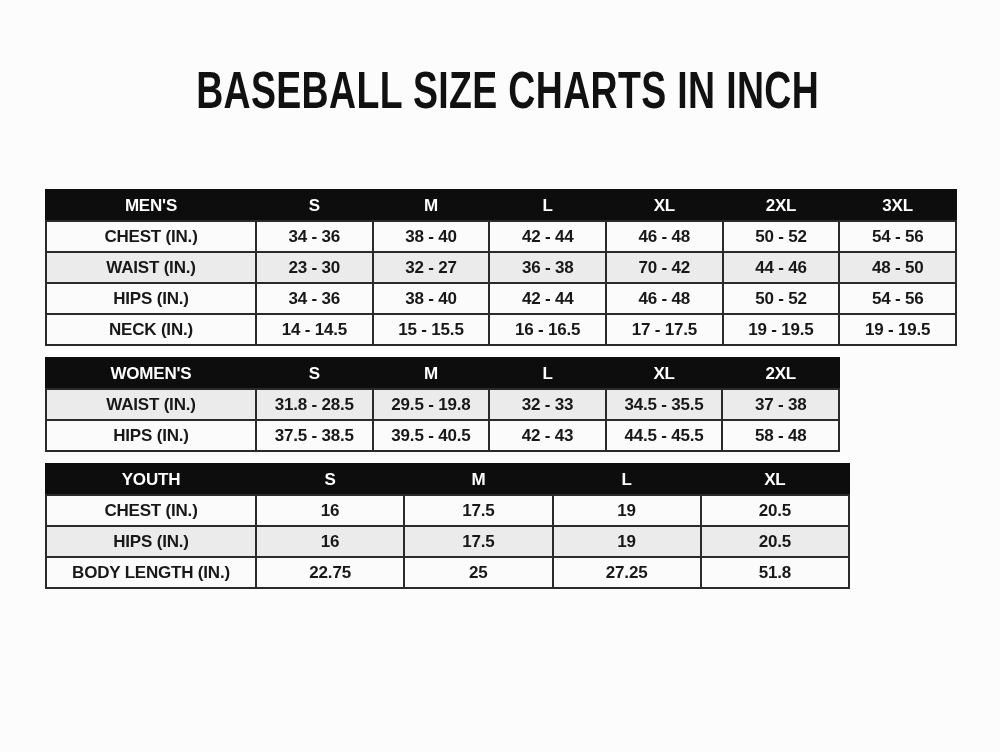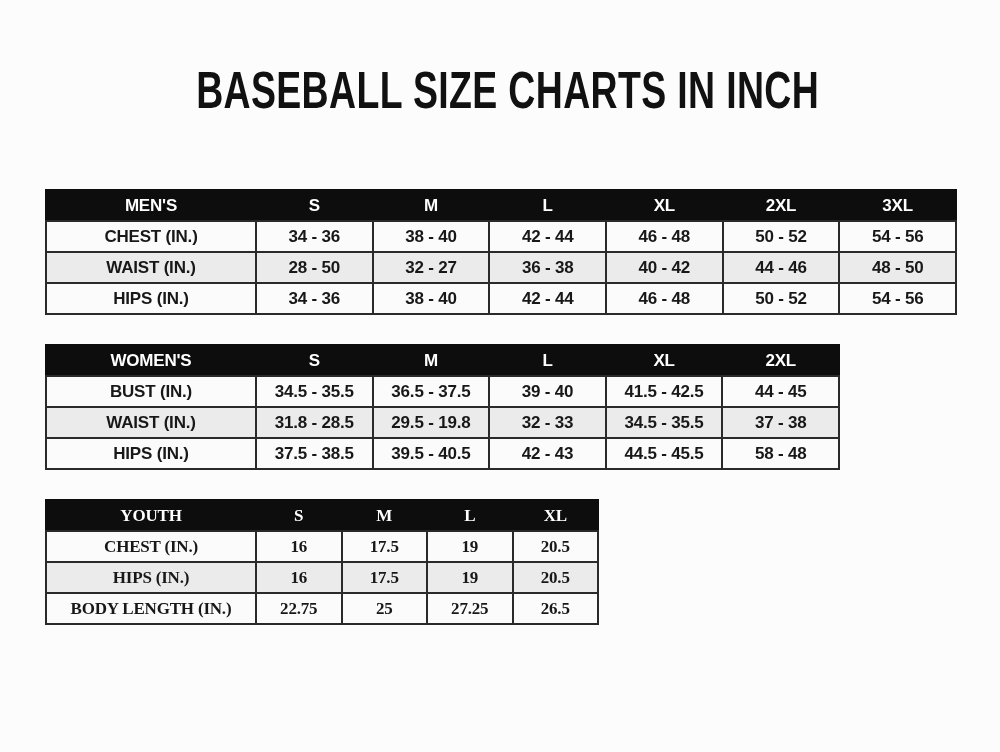--- a/index.html
+++ b/index.html
@@ -32,21 +32,21 @@
   }
   .tables {
     padding-left: 45px;
   }
   table.size-table {
     border-collapse: collapse;
     table-layout: fixed;
     background: var(--table-row-bg, #fbfbfb);
   }
   .tables table.size-table:first-child { margin-top: 73px; padding-left: 15px; }
-  .tables table.size-table + table.size-table { margin-top: 29px; }
+  .tables table.size-table + table.size-table { margin-top: 11px; }
   table.size-table th,
   table.size-table td {
     border: 2px solid var(--border, #2a2a2a);
     height: 29px;
     padding: 0;
     text-align: center;
     vertical-align: middle;
     font-size: 17px;
     font-weight: bold;
     color: var(--text, #181818);
@@ -97,36 +97,45 @@
             <th>CHEST (IN.)</th>
             <td>34 - 36</td>
             <td>38 - 40</td>
             <td>42 - 44</td>
             <td>46 - 48</td>
             <td>50 - 52</td>
             <td>54 - 56</td>
           </tr>
           <tr class="alt">
             <th>WAIST (IN.)</th>
-            <td>28 - 50</td>
+            <td>23 - 30</td>
             <td>32 - 27</td>
             <td>36 - 38</td>
-            <td>40 - 42</td>
+            <td>70 - 42</td>
             <td>44 - 46</td>
             <td>48 - 50</td>
           </tr>
           <tr>
             <th>HIPS (IN.)</th>
             <td>34 - 36</td>
             <td>38 - 40</td>
             <td>42 - 44</td>
             <td>46 - 48</td>
             <td>50 - 52</td>
             <td>54 - 56</td>
           </tr>
+          <tr>
+            <th>NECK (IN.)</th>
+            <td>14 - 14.5</td>
+            <td>15 - 15.5</td>
+            <td>16 - 16.5</td>
+            <td>17 - 17.5</td>
+            <td>19 - 19.5</td>
+            <td>19 - 19.5</td>
+          </tr>
         </tbody>
       </table>
       <table class="size-table" style="width: 795px;">
         <colgroup>
           <col style="width: 210px;">
           <col>
           <col>
           <col>
           <col>
           <col>
@@ -135,47 +144,39 @@
           <tr>
             <th>WOMEN'S</th>
             <th>S</th>
             <th>M</th>
             <th>L</th>
             <th>XL</th>
             <th>2XL</th>
           </tr>
         </thead>
         <tbody>
-          <tr>
-            <th>BUST (IN.)</th>
-            <td>34.5 - 35.5</td>
-            <td>36.5 - 37.5</td>
-            <td>39 - 40</td>
-            <td>41.5 - 42.5</td>
-            <td>44 - 45</td>
-          </tr>
           <tr class="alt">
             <th>WAIST (IN.)</th>
             <td>31.8 - 28.5</td>
             <td>29.5 - 19.8</td>
             <td>32 - 33</td>
             <td>34.5 - 35.5</td>
             <td>37 - 38</td>
           </tr>
           <tr>
             <th>HIPS (IN.)</th>
             <td>37.5 - 38.5</td>
             <td>39.5 - 40.5</td>
             <td>42 - 43</td>
             <td>44.5 - 45.5</td>
             <td>58 - 48</td>
           </tr>
         </tbody>
       </table>
-      <table class="size-table" style="width: 554px; font-family: Liberation Serif, serif;">
+      <table class="size-table" style="width: 805px;">
         <colgroup>
           <col style="width: 210px;">
           <col>
           <col>
           <col>
           <col>
         </colgroup>
         <thead>
           <tr>
             <th>YOUTH</th>
@@ -198,18 +199,18 @@
             <td>16</td>
             <td>17.5</td>
             <td>19</td>
             <td>20.5</td>
           </tr>
           <tr>
             <th>BODY LENGTH (IN.)</th>
             <td>22.75</td>
             <td>25</td>
             <td>27.25</td>
-            <td>26.5</td>
+            <td>51.8</td>
           </tr>
         </tbody>
       </table>
     </div>
 </div>
 
 </body></html>

